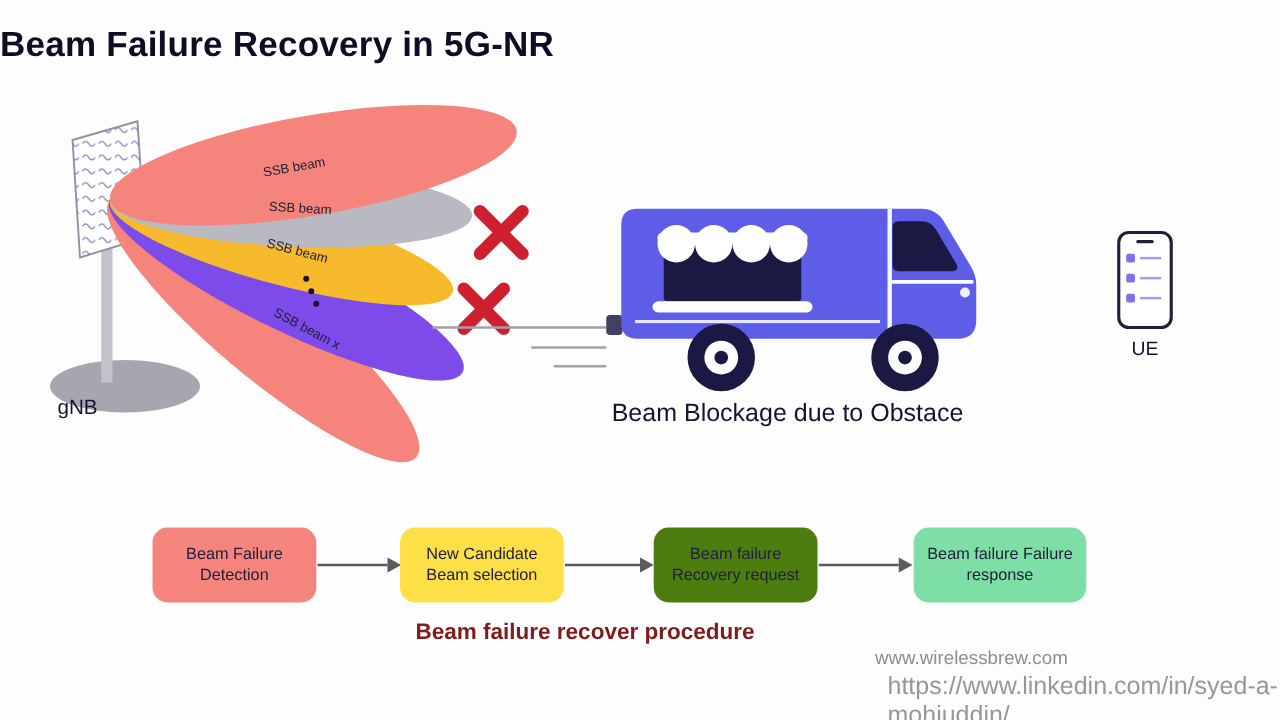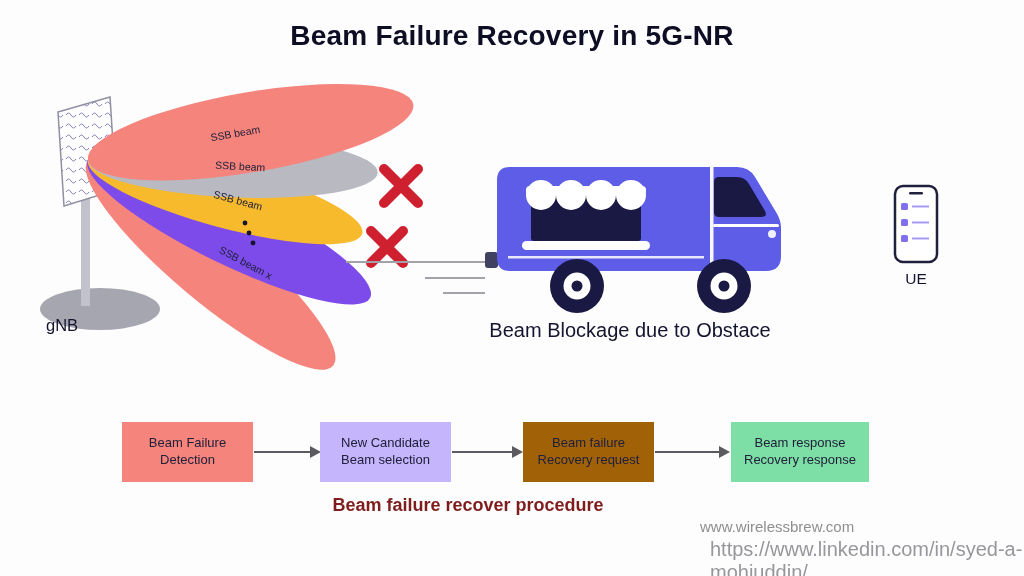--- a/index.html
+++ b/index.html
@@ -6,26 +6,26 @@
   html,body { width:1024px; height:576px; }
   body {
     font-family:"Liberation Sans", sans-serif;
     background:#ffffff;
     position:relative;
     overflow:hidden;
   }
   .canvas { position:absolute; inset:0; width:1024px; height:576px; background:#fdfdfe; }
   .title {
     position:absolute; top:20px; left:0; width:1024px;
-    text-align:center; font-size:28px; font-weight:bold; color:#0d0d24;
+    font-size:28px; font-weight:bold; color:#0d0d24;
     letter-spacing:.2px;
   }
   .scene { position:absolute; top:0; left:0; }
   .flow-box {
-    position:absolute; top:422px; height:60px; border-radius:0;
+    position:absolute; top:422px; height:60px; border-radius:12px;
     display:flex; align-items:center; justify-content:center; text-align:center;
     font-size:13px; color:#20203a; line-height:1.3; padding:4px 10px;
   }
   .arrow {
     position:absolute; top:451px; height:0;
     border-top:2.5px solid #5a5a5f;
   }
   .arrow::after {
     content:""; position:absolute; right:-11px; top:-7.2px;
     border-left:11px solid #5a5a5f;
@@ -141,25 +141,25 @@
         <rect x="901" y="235" width="7" height="7" rx="1.5" fill="#8070ee"></rect>
         <line x1="912" y1="238.5" x2="929" y2="238.5" stroke="#8070ee" stroke-width="2" opacity="0.7"></line>
       </g>
       <text x="916" y="284" font-size="15.5" fill="#14142f" text-anchor="middle">UE</text>
     </g>
   </svg>
 
   <div>
     <div class="flow-box" style="left: 122px; width: 131px; background: rgb(245, 132, 124);">Beam Failure Detection</div>
     <div class="arrow" style="left:254px; width:56px;"></div>
-    <div class="flow-box" style="left: 320px; width: 131px; background: #c4b5fd;">New Candidate Beam selection</div>
+    <div class="flow-box" style="left: 320px; width: 131px; background: #fde047;">New Candidate Beam selection</div>
     <div class="arrow" style="left:452px; width:60px;"></div>
-    <div class="flow-box" style="left: 523px; width: 131px; background: #a16207;">Beam failure Recovery request</div>
+    <div class="flow-box" style="left: 523px; width: 131px; background: #4d7c0f;">Beam failure Recovery request</div>
     <div class="arrow" style="left:655px; width:64px;"></div>
-    <div class="flow-box" style="left: 731px; width: 138px; background: rgb(125, 223, 166);">Beam response Recovery response</div>
+    <div class="flow-box" style="left: 731px; width: 138px; background: rgb(125, 223, 166);">Beam failure Failure response</div>
     <div class="flow-caption">Beam failure recover procedure</div>
   </div>
 
   <div class="footer">
     <div class="site">www.wirelessbrew.com</div>
     <div class="link">https://www.linkedin.com/in/syed-a-mohiuddin/</div>
   </div>
 
 </div>
 

